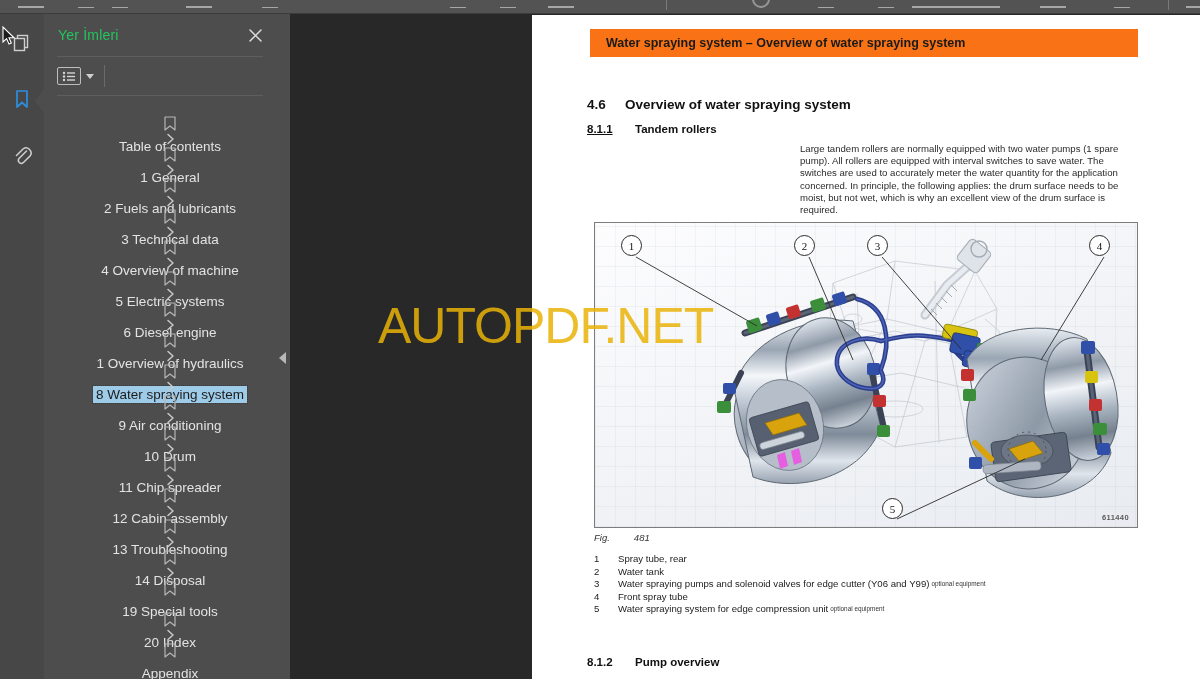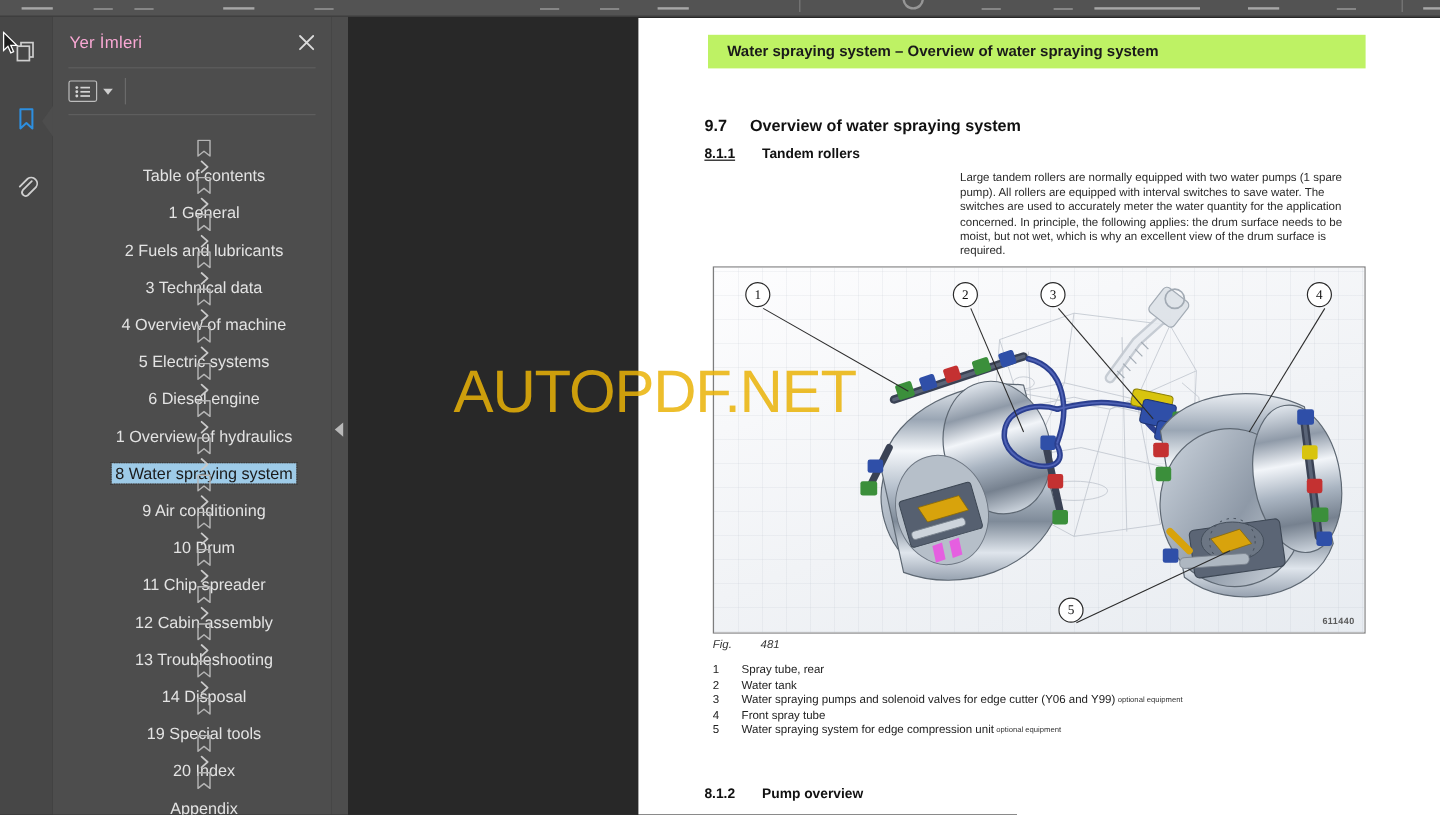--- a/index.html
+++ b/index.html
@@ -62,21 +62,21 @@
   
   .panel {
     position: absolute; left: 44px; top: 14px; width: 232px; height: 665px;
     background: #4d4d4d; color: #e2e2e2;
   }
   .panel-head {
     position: relative; height: 42px;
     display: flex; align-items: center;
     padding: 0 10px 0 14px;
   }
-  .panel-title { font-size: 14px; color: #f9a8d4; letter-spacing: .2px; }
+  .panel-title { font-size: 14px; color: #22c55e; letter-spacing: .2px; }
   .panel-close {
     position: absolute; right: 12px; top: 12px;
     width: 18px; height: 18px; color: #dcdcdc;
     display: flex; align-items: center; justify-content: center;
   }
   .panel-rule {
     height: 1px; background: #5e5e5e; margin: 0 13px;
   }
   .panel-tools {
     height: 38px; display: flex; align-items: center; padding-left: 13px;
@@ -131,21 +131,21 @@
     position: absolute; left: 290px; top: 15px; width: 910px; height: 664px;
     background: #282828; overflow: hidden;
   }
   .page {
     position: absolute; left: 242px; top: 0; width: 668px; height: 664px;
     background: #ffffff;
   }
 
   .doc-header {
     position: absolute; left: 58px; top: 14px; width: 548px; height: 28px;
-    background: #bef264;
+    background: #f97316;
     display: flex; align-items: center; padding-left: 16px;
   }
   .doc-header-txt { font-size: 12.5px; font-weight: bold; color: #1a1a1a; }
 
   .h2 {
     position: absolute; left: 55px; top: 82px;
     font-size: 13.5px; font-weight: bold; color: #111;
   }
   .h2 .num { display: inline-block; width: 38px; }
   .h3 {
@@ -539,21 +539,21 @@
   </div>
 
   <div class="viewer">
     <div class="page">
 
       <div class="doc-header">
         <span class="doc-header-txt">Water spraying system – Overview of water spraying system</span>
       </div>
 
       <div class="h2">
-        <span class="num">9.7</span><span>Overview of water spraying system</span>
+        <span class="num">4.6</span><span>Overview of water spraying system</span>
       </div>
 
       <div class="h3">
         <span class="num">8.1.1</span><span>Tandem rollers</span>
       </div>
 
       <div class="body-col">Large tandem rollers are normally equipped with two water pumps (1 spare pump). All rollers are equipped with interval switches to save water. The switches are used to accurately meter the water quantity for the application concerned. In principle, the following applies: the drum surface needs to be moist, but not wet, which is why an excellent view of the drum surface is required.</div>
 
       <div class="figure">
         <div class="fig-grid"></div>

